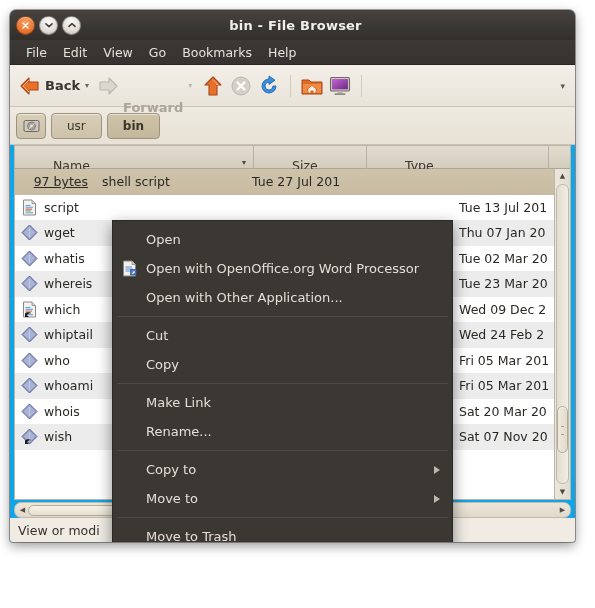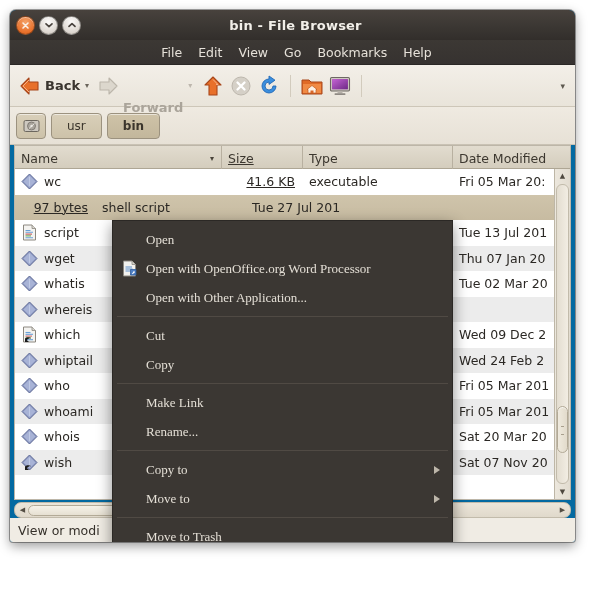--- a/index.html
+++ b/index.html
@@ -16,21 +16,21 @@
     position: absolute; inset: 0;
     background: #ffffff;
   }
 
   
   #window {
     position: absolute;
     left: 10px; top: 10px;
     width: 565px; height: 532px;
     border-radius: 6px 6px 3px 3px;
-    background: #0369a1;
+    background: #0ea5e9;
     box-shadow: 0 4px 12px rgba(0,0,0,.40), 0 0 0 1px rgba(0,0,0,.35);
     overflow: hidden;
     display: flex; flex-direction: column;
   }
 
   
   #titlebar {
     height: 30px; flex: 0 0 30px;
     background: linear-gradient(180deg,#48423d 0%,#3b3733 55%,#322e2b 100%);
     border-radius: 5px 5px 0 0;
@@ -67,21 +67,20 @@
     padding-left: 6px;
   }
 
   
   #menubar {
     height: 25px; flex: 0 0 25px;
     background: linear-gradient(180deg,#3c3834 0%,#363230 100%);
     display: flex; align-items: center;
     padding-left: 8px;
     border-bottom: 1px solid #2a2725;
-    justify-content: center;
   }
   #menubar .mi {
     color: #e6e1d9;
     font-size: 12.5px;
     padding: 3px 8px;
     cursor: default;
     border-radius: 2px;
   }
 
   
@@ -149,26 +148,26 @@
     overflow: hidden;
   }
   #header-row {
     display: flex;
     height: 23px; flex: 0 0 23px;
     background: linear-gradient(180deg,#e2dccf 0%,#d4cdbd 100%);
     border-bottom: 1px solid #aea694;
     font-size: 12.5px; color: #3c372f;
   }
   .hcell {
-    display: flex; align-items: center;
+    display: flex; 
     padding: 12px 6px;
     border-right: 1px solid #b8b0a0;
     position: relative;
     cursor: pointer;
-    overflow: hidden; white-space: nowrap;
+    overflow: hidden; white-space: nowrap; margin-left: 32px;
   }
   .hcell .sortarrow { position: absolute; right: 7px; font-size: 8px; color: #4a443b; }
   .c-name { width: 207px; flex: 0 0 207px; }
   .c-size { width: 81px; flex: 0 0 81px; text-decoration: underline; }
   .c-type { width: 150px; flex: 0 0 150px; }
   .c-date { flex: 1 1 auto; border-right: none; }
 
   #rows {
     flex: 1 1 auto;
     overflow: hidden;
@@ -258,21 +257,20 @@
   
   #ctxmenu {
     position: absolute;
     left: 102px; top: 210px;
     width: 341px;
     background: #3b3733;
     border: 1px solid #2b2825;
     box-shadow: 0 5px 14px rgba(0,0,0,.45);
     padding: 4px 0 3px 0;
     z-index: 50;
-    font-family: Liberation Serif, serif;
   }
   .ctx-item {
     height: 29px;
     display: flex; align-items: center;
     padding: 0 10px 0 8px;
     color: #e4dfd6;
     font-size: 13px;
     cursor: pointer;
     position: relative;
   }
@@ -422,33 +420,20 @@
         </div>
         <div class="hcell c-type">
           <span>Type</span>
         </div>
         <div class="hcell c-date">
           <span>Date Modified</span>
         </div>
       </div>
 
       <div id="rows">
-          <div class="row white">
-            <div class="cell c-name">
-              <svg class="ficon" viewBox="0 0 17 17">
-                <path d="M8.5 1 L16 8.5 L8.5 16 L1 8.5 Z" fill="#8e9ac4" stroke="#5d6894" stroke-width="1"></path>
-               <path d="M8.5 2.6 L14.4 8.5 L8.5 14.4 L2.6 8.5 Z" fill="#a8b3d6"></path>
-               <path d="M8.5 3.8 L8.5 13" stroke="#c7cfe8" stroke-width="0.8"></path>
-              </svg>
-              <span>wc</span>
-            </div>
-            <div class="cell c-size">41.6 KB</div>
-            <div class="cell c-type">executable</div>
-            <div class="cell c-date">Fri 05 Mar 20:</div>
-          </div>
           <div class="row selected">
             <div class="cell c-size">97 bytes</div>
             <div class="cell c-type">shell script</div>
             <div class="cell c-date">Tue 27 Jul 201</div>
           </div>
           <div class="row white">
             <div class="cell c-name">
               <svg class="ficon" viewBox="0 0 17 17">
                 <path d="M2.5 1 L11 1 L14.5 4.5 L14.5 16 L2.5 16 Z" fill="#f4f3f0" stroke="#8c8880" stroke-width="1"></path>
                <path d="M11 1 L11 4.5 L14.5 4.5" fill="#dcd9d2" stroke="#8c8880" stroke-width="0.8"></path>
@@ -496,20 +481,21 @@
             <div class="cell c-name">
               <svg class="ficon" viewBox="0 0 17 17">
                 <path d="M8.5 1 L16 8.5 L8.5 16 L1 8.5 Z" fill="#8e9ac4" stroke="#5d6894" stroke-width="1"></path>
                <path d="M8.5 2.6 L14.4 8.5 L8.5 14.4 L2.6 8.5 Z" fill="#a8b3d6"></path>
                <path d="M8.5 3.8 L8.5 13" stroke="#c7cfe8" stroke-width="0.8"></path>
               </svg>
               <span>whereis</span>
             </div>
             <div class="cell c-size"></div>
             <div class="cell c-type"></div>
+            <div class="cell c-date">Tue 23 Mar 20</div>
           </div>
           <div class="row white">
             <div class="cell c-name">
               <svg class="ficon" viewBox="0 0 17 17">
                 <path d="M2.5 1 L11 1 L14.5 4.5 L14.5 16 L2.5 16 Z" fill="#f4f3f0" stroke="#8c8880" stroke-width="1"></path>
                <path d="M11 1 L11 4.5 L14.5 4.5" fill="#dcd9d2" stroke="#8c8880" stroke-width="0.8"></path>
                <g stroke-width="1.1">
                  <path d="M4.5 6.5 H9.5" stroke="#6aa0d8"></path>
                  <path d="M4.5 8.3 H12" stroke="#6aa0d8"></path>
                  <path d="M4.5 10.1 H11" stroke="#c96a6a"></path>

